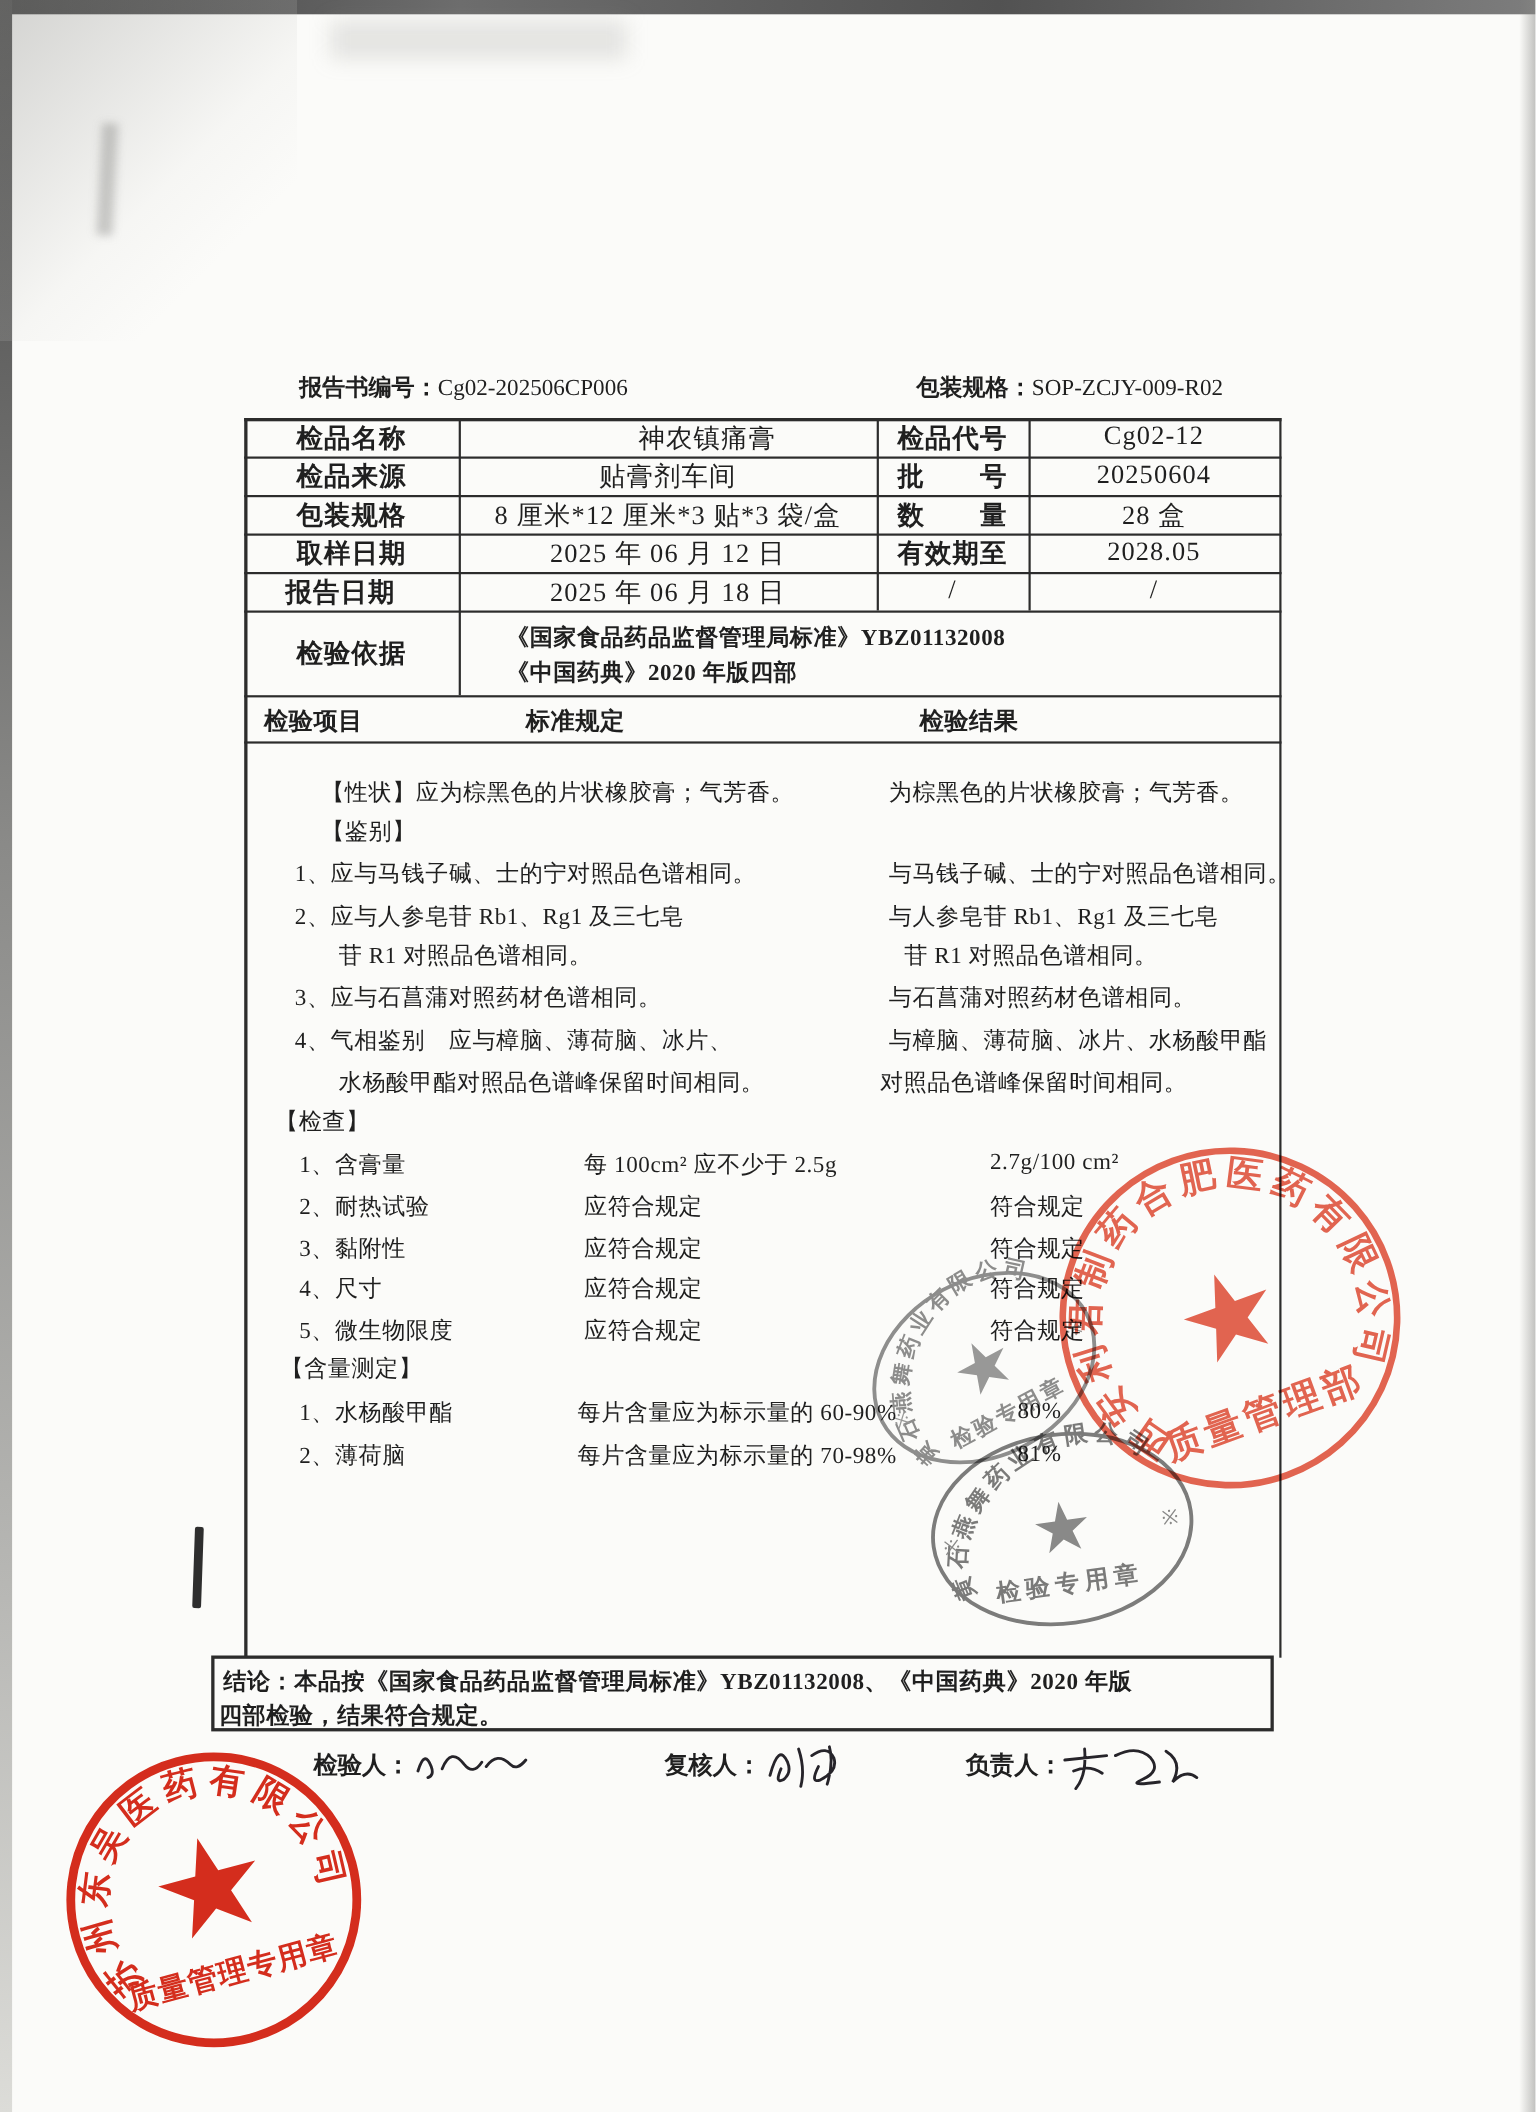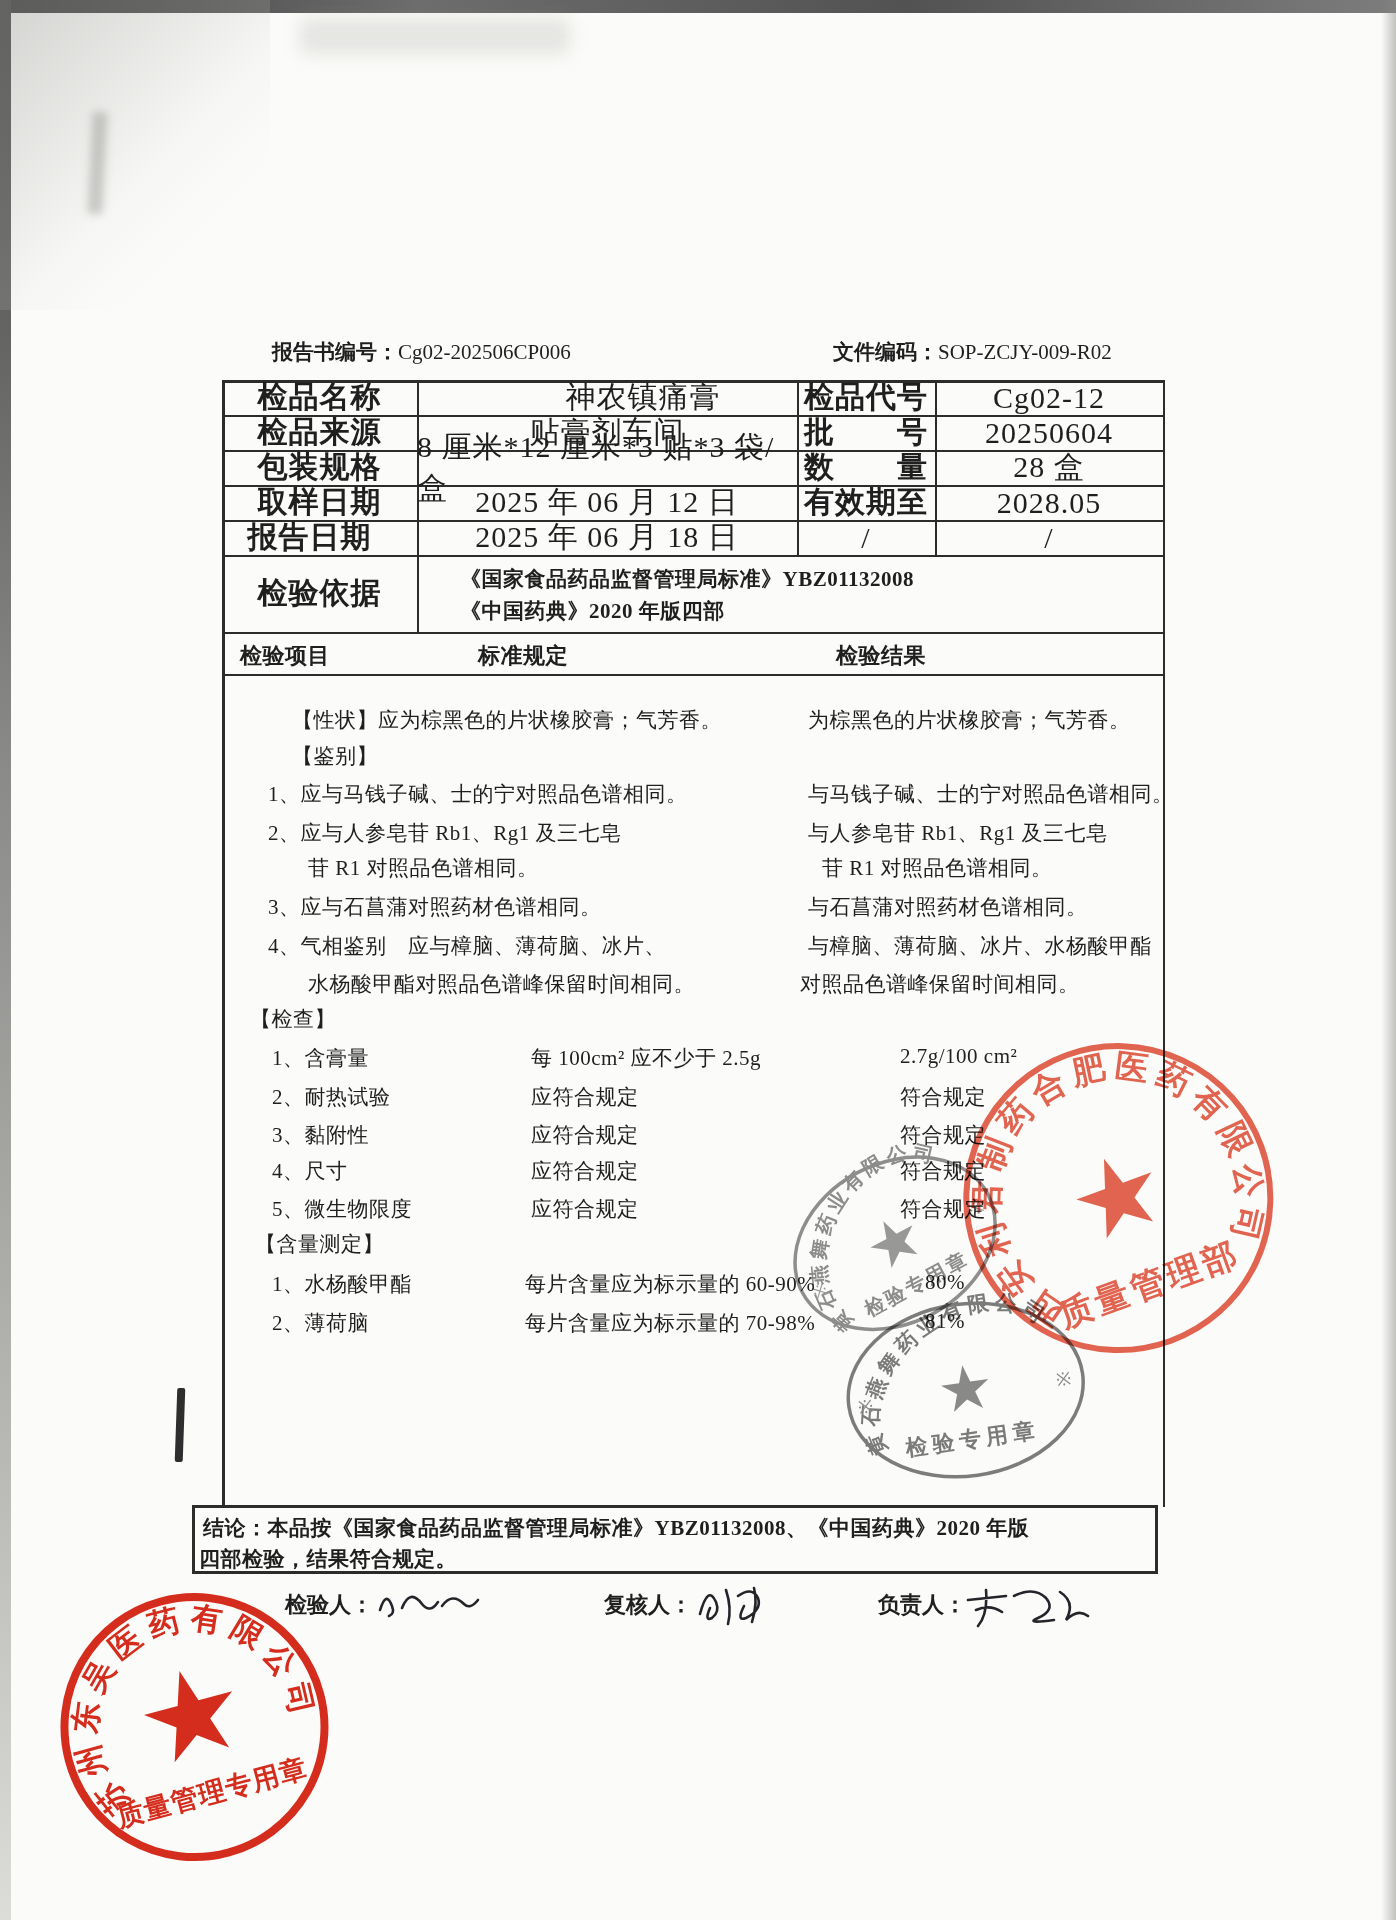--- a/index.html
+++ b/index.html
@@ -2,21 +2,21 @@
 <html><head>
 <meta charset="utf-8">
 <style>
   html,body{margin:0;padding:0;background:#e8e8e6;}
   #paper{position:relative;width:1396px;height:1920px;background:#fbfbf9;overflow:hidden;
          font-family:"Liberation Serif", serif;color:#1f1f1f;}
   .abs{position:absolute;}
   .hline{position:absolute;background:#2c2c2c;height:2px;}
   .vline{position:absolute;background:#2c2c2c;width:2px;}
   .cell{position:absolute;display:flex;align-items:center;justify-content:center;
-        font-size:30px;letter-spacing:1px;}
+        font-size:24px;letter-spacing:1px;}
   .lbl{font-weight:600;}
   .txt{position:absolute;font-size:21px;white-space:nowrap;letter-spacing:0.5px;}
   .hdr{font-weight:600;font-size:22px;}
   .title{position:absolute;left:222px;top:280px;width:943px;text-align:center;
          font-size:34px;font-weight:bold;letter-spacing:7px;
          font-family:"Liberation Sans", sans-serif;}
   .meta{position:absolute;top:338px;font-size:21px;white-space:nowrap;}
   .stamp{position:absolute;mix-blend-mode:multiply;pointer-events:none;}
   .sig-label{position:absolute;top:1590px;font-size:22px;font-weight:600;white-space:nowrap;}
   .handwriting{position:absolute;}
@@ -46,21 +46,21 @@
   <div class="corner-shade"></div>
   <div class="right-shade"></div>
   <div class="streak-soft"></div>
   <div class="blob-soft"></div>
   <div class="streak-dark"></div>
 
   <div class="meta" style="left:272px;">
     <span class="lbl">报告书编号：</span><span>Cg02-202506CP006</span>
   </div>
   <div class="meta" style="left:833px;">
-    <span class="lbl">文件编码：</span><span>SOP-ZCJY-009-R02</span>
+    <span class="lbl">包装规格：</span><span>SOP-ZCJY-009-R02</span>
   </div>
 
   <div>
     <div class="vline" style="left:222px;top:380px;height:1127px;width:3px;"></div>
     <div class="vline" style="left:1163px;top:380px;height:1127px;"></div>
     <div class="vline" style="left:417px;top:380px;height:252px;"></div>
     <div class="vline" style="left:797px;top:380px;height:175px;"></div>
     <div class="vline" style="left:935px;top:380px;height:175px;"></div>
     <div class="hline" style="left:222px;top:380px;width:943px;height:3px;"></div>
     <div class="hline" style="left:222px;top:415px;width:943px;"></div>

